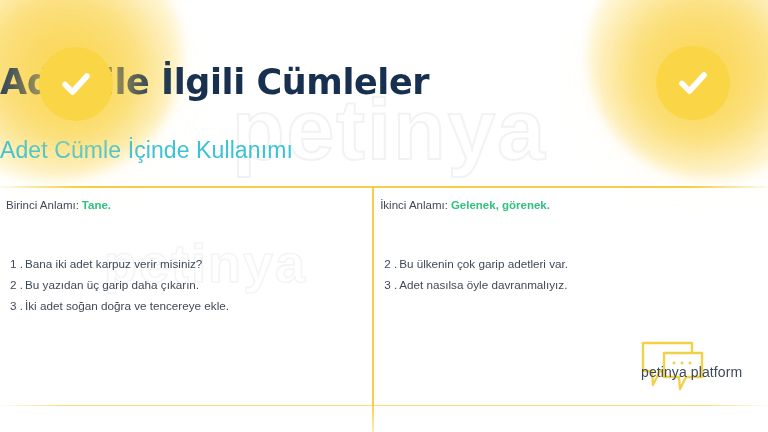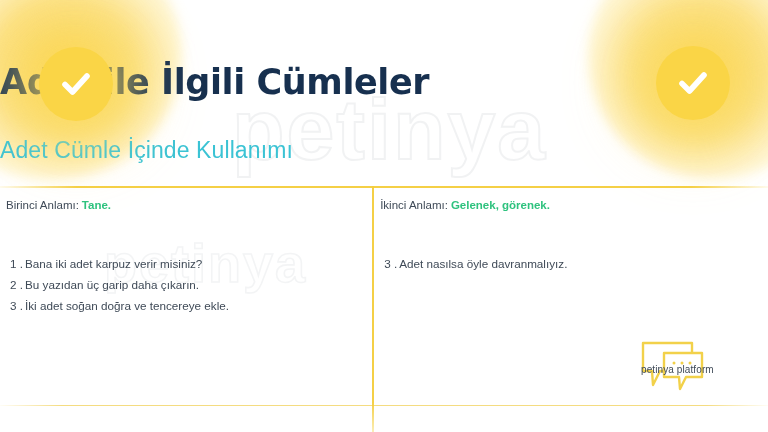--- a/index.html
+++ b/index.html
@@ -221,21 +221,21 @@
   .brand svg {
     position: absolute;
     left: 0;
     top: 0;
   }
   .brand-text {
     position: absolute;
     left: 1px;
     top: 23px;
     font-family: "Liberation Sans", sans-serif;
-    font-size: 10px;
+    font-size: 14px;
     color: #3f4a57;
     letter-spacing: 0.1px;
     white-space: nowrap;
   }
 </style>
 </head>
 <body>
 
 <div id="page">
 
@@ -283,20 +283,23 @@
         </li>
       </ul>
     </div>
 
     <div class="col col-right">
       <p class="meaning-line">
         <span>İkinci Anlamı:</span><span class="meaning-value">Gelenek, görenek.</span>
       </p>
       <ul class="sentence-list">
         <li class="sentence-item">
+          <span class="sentence-num">2 .</span><span>Bu ülkenin çok garip adetleri var.</span>
+        </li>
+        <li class="sentence-item">
           <span class="sentence-num">3 .</span><span>Adet nasılsa öyle davranmalıyız.</span>
         </li>
       </ul>
     </div>
 
   </div>
 
   <div class="brand">
     <svg width="112" height="52" viewBox="0 0 112 52" aria-hidden="true">
 

